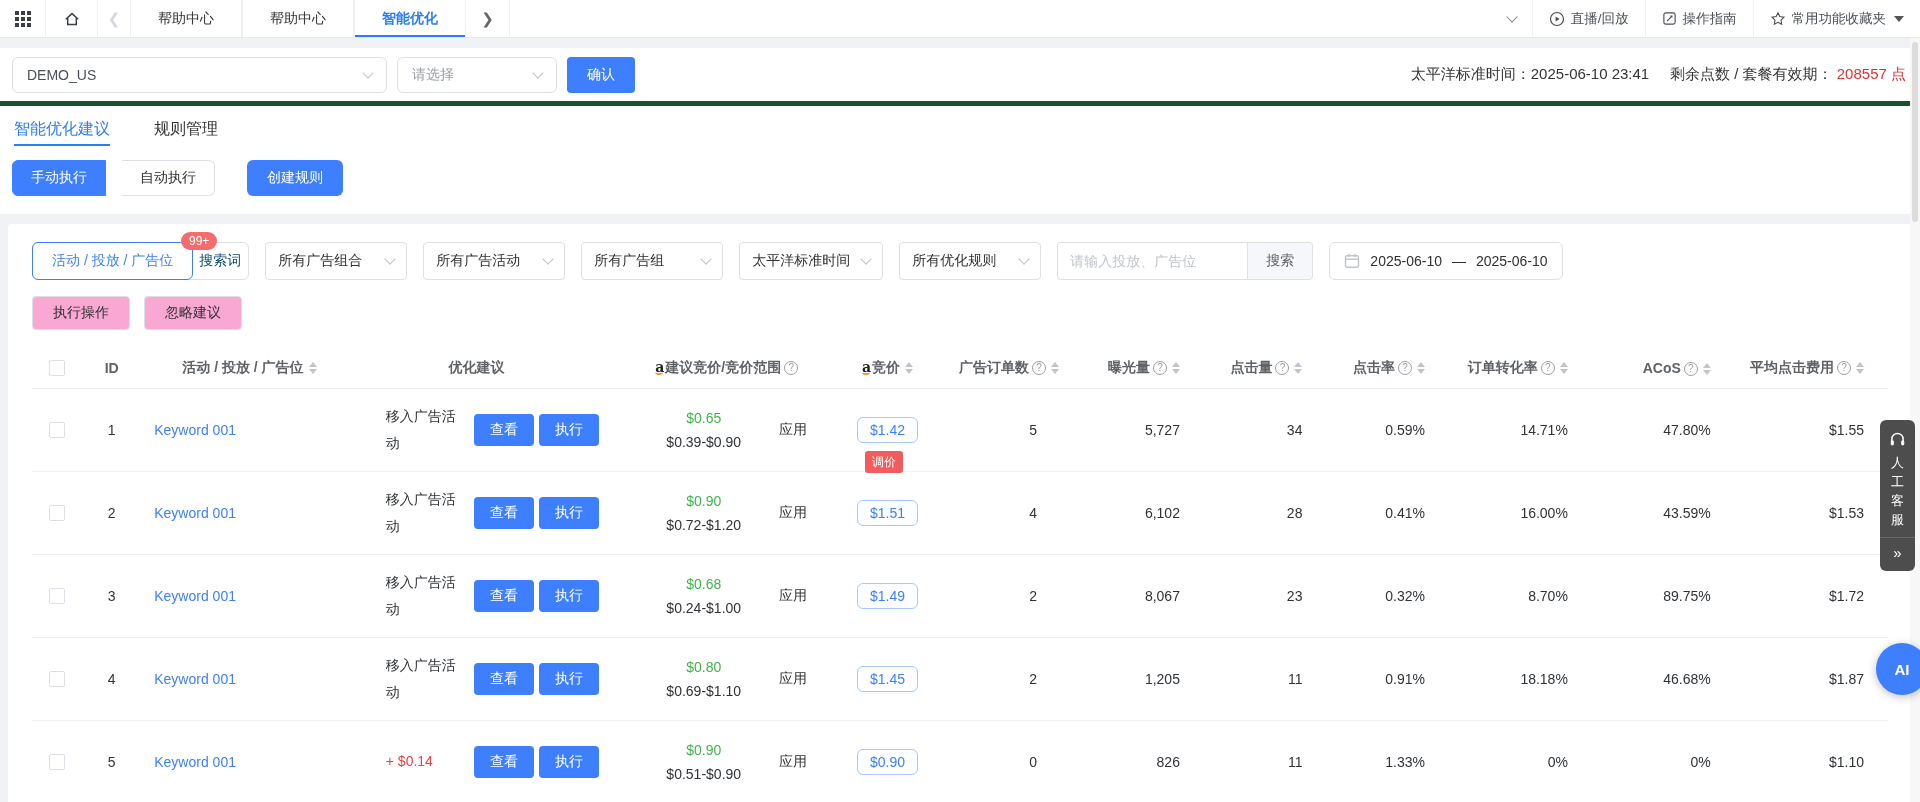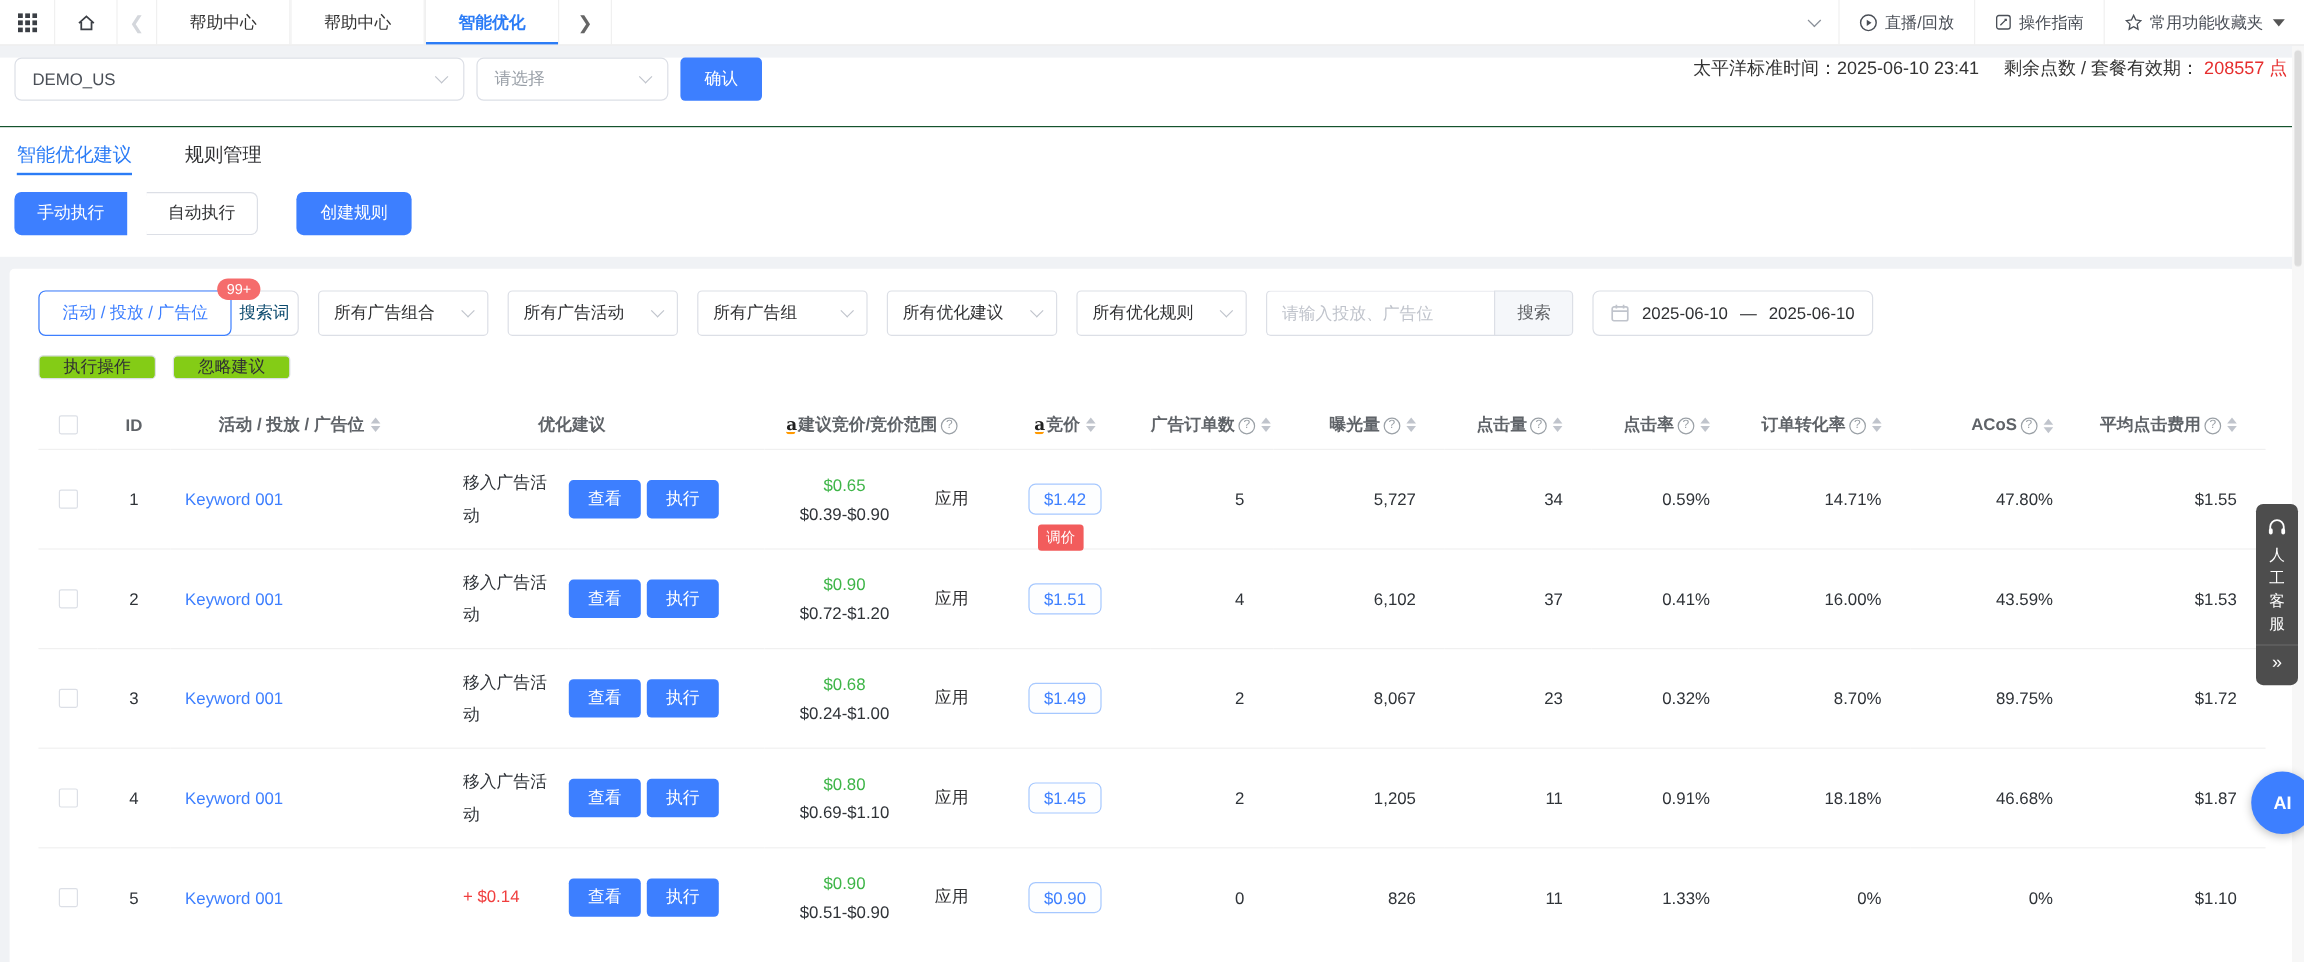--- a/index.html
+++ b/index.html
@@ -17,21 +17,21 @@
   .b-tab.active::after { content: ""; position: absolute; left: 0; right: 0; bottom: 0; height: 2px; background: #2b7cf6; }
   .next-cell { width: 44px; color: #666; font-size: 15px; }
   .bb-right { margin-left: auto; display: flex; align-items: stretch; }
   .bb-item { display: flex; align-items: center; gap: 6px; padding: 0 16px; font-size: 13.5px; color: #4a4f57; cursor: pointer; }
   .bb-item + .bb-item { border-left: 1px solid #f0f0f0; }
   .chev-down { width: 8px; height: 8px; border-right: 1.5px solid #8a9099; border-bottom: 1.5px solid #8a9099; transform: rotate(45deg); margin-top: -4px; }
   .tri-down { width: 0; height: 0; border-left: 5px solid transparent; border-right: 5px solid transparent; border-top: 6px solid #555; margin-left: 2px; }
 
   
   .panel-top { background: #fff; margin-top: 10px; }
-  .toolbar { height: 58px; display: flex; align-items: flex-start; gap: 10px; padding: 0 12px; border-bottom: 1px solid #14532d; }
+  .toolbar { height: 58px; display: flex; align-items: center; gap: 10px; padding: 0 12px; border-bottom: 5px solid #14532d; }
   .select { height: 36px; border: 1px solid #dcdfe6; border-radius: 6px; background: #fff; display: flex; align-items: center; justify-content: space-between; padding: 0 14px; color: #4a4f57; cursor: pointer; }
   .sel-shop { width: 375px; }
   .sel-other { width: 160px; color: #9aa0a8; }
   .btn-primary { height: 36px; background: #3d7fff; color: #fff; border: none; border-radius: 4px; padding: 0 20px; font-size: 14px; cursor: pointer; font-family: inherit; }
   .toolbar-right { margin-left: auto; white-space: nowrap; font-size: 15px; color: #333; padding-right: 2px; }
   .points-red { color: #e62e2e; }
 
   .page-tabs { height: 46px; display: flex; align-items: stretch; gap: 44px; padding: 0 14px; }
   .p-tab { display: flex; align-items: center; font-size: 16px; color: #303133; position: relative; cursor: pointer; }
   .p-tab.active { color: #2b7cf6; }
@@ -52,21 +52,21 @@
   .seg-item.active { color: #3d7fff; border: 1px solid #3d7fff; border-radius: 6px; margin: -1px; padding: 0 19px; background: #fff; }
   .count-badge { position: absolute; top: -11px; left: 148px; background: #f56c6c; color: #fff; font-size: 12px; line-height: 18px; padding: 0 8px; border-radius: 10px; z-index: 2; }
   .dd { min-width: 142px; height: 38px; border: 1px solid #dcdfe6; border-radius: 4px; background: #fff; display: flex; align-items: center; justify-content: space-between; gap: 12px; padding: 0 12px; color: #303133; cursor: pointer; }
   .chev { width: 8px; height: 8px; border-right: 1.5px solid #c0c4cc; border-bottom: 1.5px solid #c0c4cc; transform: rotate(45deg); margin-top: -4px; flex: none; }
   .search-group { display: flex; height: 38px; }
   .search-group input { width: 190px; border: 1px solid #dcdfe6; border-right: none; border-radius: 4px 0 0 4px; padding: 0 12px; font-size: 14px; font-family: inherit; color: #303133; outline: none; }
   .search-group input::placeholder { color: #c0c4cc; }
   .btn-search { border: 1px solid #dcdfe6; background: #f5f7fa; color: #606266; border-radius: 0 4px 4px 0; padding: 0 18px; font-size: 14px; cursor: pointer; font-family: inherit; }
   .date-box { height: 38px; border: 1px solid #dcdfe6; border-radius: 6px; background: #fff; display: flex; align-items: center; gap: 10px; padding: 0 14px; color: #303133; cursor: pointer; }
   .bulk-row { margin-top: 16px; display: flex; gap: 14px; }
-  .btn-plain { height: 20px; background: #84cc16; border: 1px solid #dcdfe6; border-radius: 4px; padding: 0 20px; font-size: 14px; color: #303133; cursor: pointer; font-family: inherit; }
+  .btn-plain { height: 34px; background: #f9a8d4; border: 1px solid #dcdfe6; border-radius: 4px; padding: 0 20px; font-size: 14px; color: #303133; cursor: pointer; font-family: inherit; }
 
   
   table { margin-top: 18px; width: 100%; border-collapse: collapse; table-layout: fixed; }
   thead th { height: 40px; font-size: 14px; font-weight: 700; color: #5f6368; text-align: center; white-space: nowrap; }
   tbody td { height: 83px; border-top: 1px solid #f0f0f0; font-size: 14px; color: #2f3338; vertical-align: middle; }
   th.al, td.al { text-align: left; }
   th.num, td.num { text-align: right; padding-right: 24px; }
   th.target { padding-left: 40px; }
   td.c-kw { padding-left: 12px; }
   td.c-id, th.c-id { text-align: center; }
@@ -214,21 +214,21 @@
     </div>
     <div class="dd">
       <span>所有广告活动</span>
       <span class="chev"></span>
     </div>
     <div class="dd">
       <span>所有广告组</span>
       <span class="chev"></span>
     </div>
     <div class="dd">
-      <span>所有优化建议</span>
+      <span>太平洋标准时间</span>
       <span class="chev"></span>
     </div>
     <div class="dd">
       <span>所有优化规则</span>
       <span class="chev"></span>
     </div>
     <div class="search-group">
       <input type="text" placeholder="请输入投放、广告位" style="">
       <button class="btn-search">搜索</button>
     </div>
@@ -381,21 +381,21 @@
     </td>
     <td class="c-apply"><span>应用</span></td>
     <td class="c-cbid">
       <span class="cbid-wrap">
         <span class="pill">$1.51</span>
         
       </span>
     </td>
     <td class="num">4</td>
     <td class="num">6,102</td>
-    <td class="num">37</td>
+    <td class="num">28</td>
     <td class="num">0.41%</td>
     <td class="num">16.00%</td>
     <td class="num">43.59%</td>
     <td class="num">$1.53</td>
   </tr>
 
   <tr>
     <td class="c-check"><span class="checkbox"></span></td>
     <td class="c-id">3</td>
     <td class="c-kw"><a class="kw">Keyword 001</a></td>

